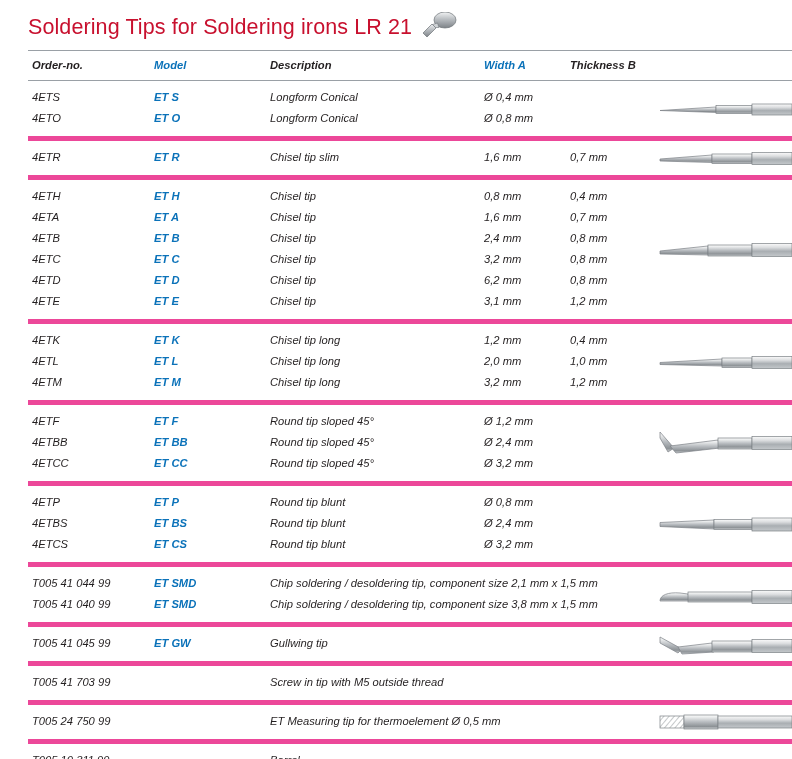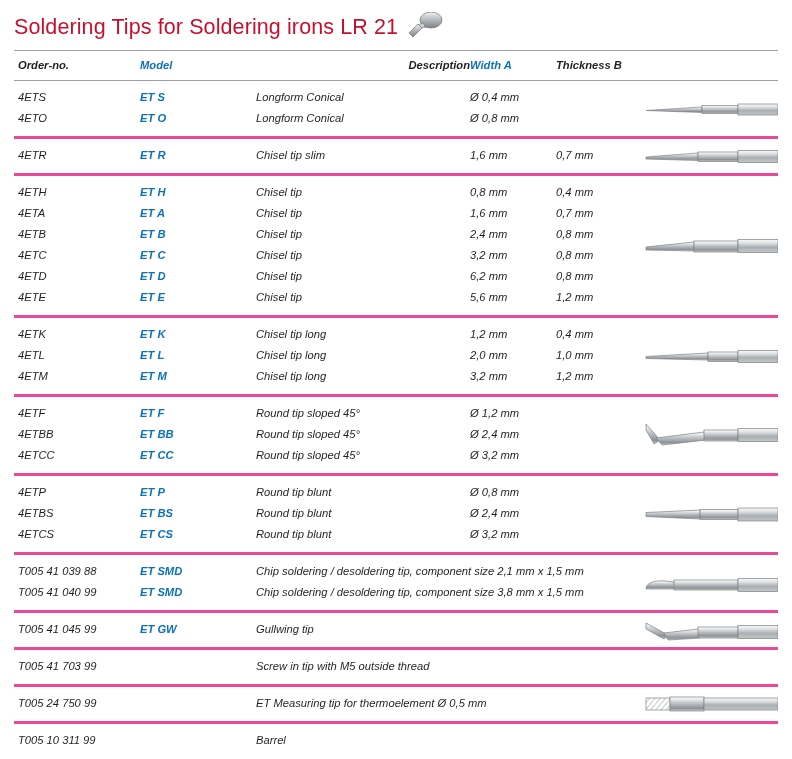--- a/index.html
+++ b/index.html
@@ -12,21 +12,21 @@
     height: 759px;
     font-family: "Liberation Sans", sans-serif;
     color: #231f20;
     overflow: hidden;
   }
   .page {
     position: relative;
     width: 792px;
     height: 594px;
     box-sizing: border-box;
-    padding: 0 14px;
+    padding: 0 28px;
   }
   
   .title-row {
     display: flex;
     align-items: center;
     height: 46px;
     padding-top: 4px;
   }
   .title {
     font-size: 21.5px;
@@ -58,27 +58,27 @@
     font-weight: bold;
     text-align: left;
     padding: 8px 0 9px 0;
     border-top: 1.5px solid #9aa0a6;
     border-bottom: 1.5px solid #9aa0a6;
     vertical-align: bottom;
     white-space: nowrap;
   }
   thead th.hdr-order { color: #231f20; padding-left: 4px;}
   thead th.hdr-model { color: #0b72b9; }
-  thead th.hdr-desc  { color: #231f20; text-align: right; }
+  thead th.hdr-desc  { color: #231f20; }
   thead th.hdr-width { color: #0b72b9; padding-right: 12px;}
   thead th.hdr-thick { color: #231f20; padding-left: 4px; margin-top: 24px;}
   thead th.hdr-img   { }
 
   tbody tr.grp-sep > td {
-    border-top: 3px solid #ec4899;
+    border-top: 5px solid #ec4899;
   }
   tbody td {
     font-size: 11.2px;
     padding: 0;
     vertical-align: top;
   }
   .cell {
     padding: 3px 0 3px 0;
     line-height: 15px;
     height: 15px;
@@ -353,21 +353,21 @@
           <td>
             <div class="cell order">4ETE</div>
           </td>
           <td>
             <div class="cell model">ET E</div>
           </td>
           <td>
             <div class="cell desc">Chisel tip</div>
           </td>
           <td>
-            <div class="cell width">5,6 mm</div>
+            <div class="cell width">3,1 mm</div>
           </td>
           <td>
             <div class="cell thick">1,2 mm</div>
           </td>
         </tr>
         <tr class="grp-first grp-sep">
           <td>
             <div class="cell order">4ETK</div>
           </td>
           <td>
@@ -581,21 +581,21 @@
           </td>
           <td>
             <div class="cell width">Ø 3,2 mm</div>
           </td>
           <td>
             <div class="cell thick"></div>
           </td>
         </tr>
         <tr class="grp-first grp-sep">
           <td>
-            <div class="cell order">T005 41 039 88</div>
+            <div class="cell order">T005 41 044 99</div>
           </td>
           <td>
             <div class="cell model">ET SMD</div>
           </td>
           <td>
             <div class="cell desc">Chip soldering / desoldering tip, component size 2,1 mm  x 1,5 mm</div>
           </td>
           <td>
             <div class="cell width"></div>
           </td>

